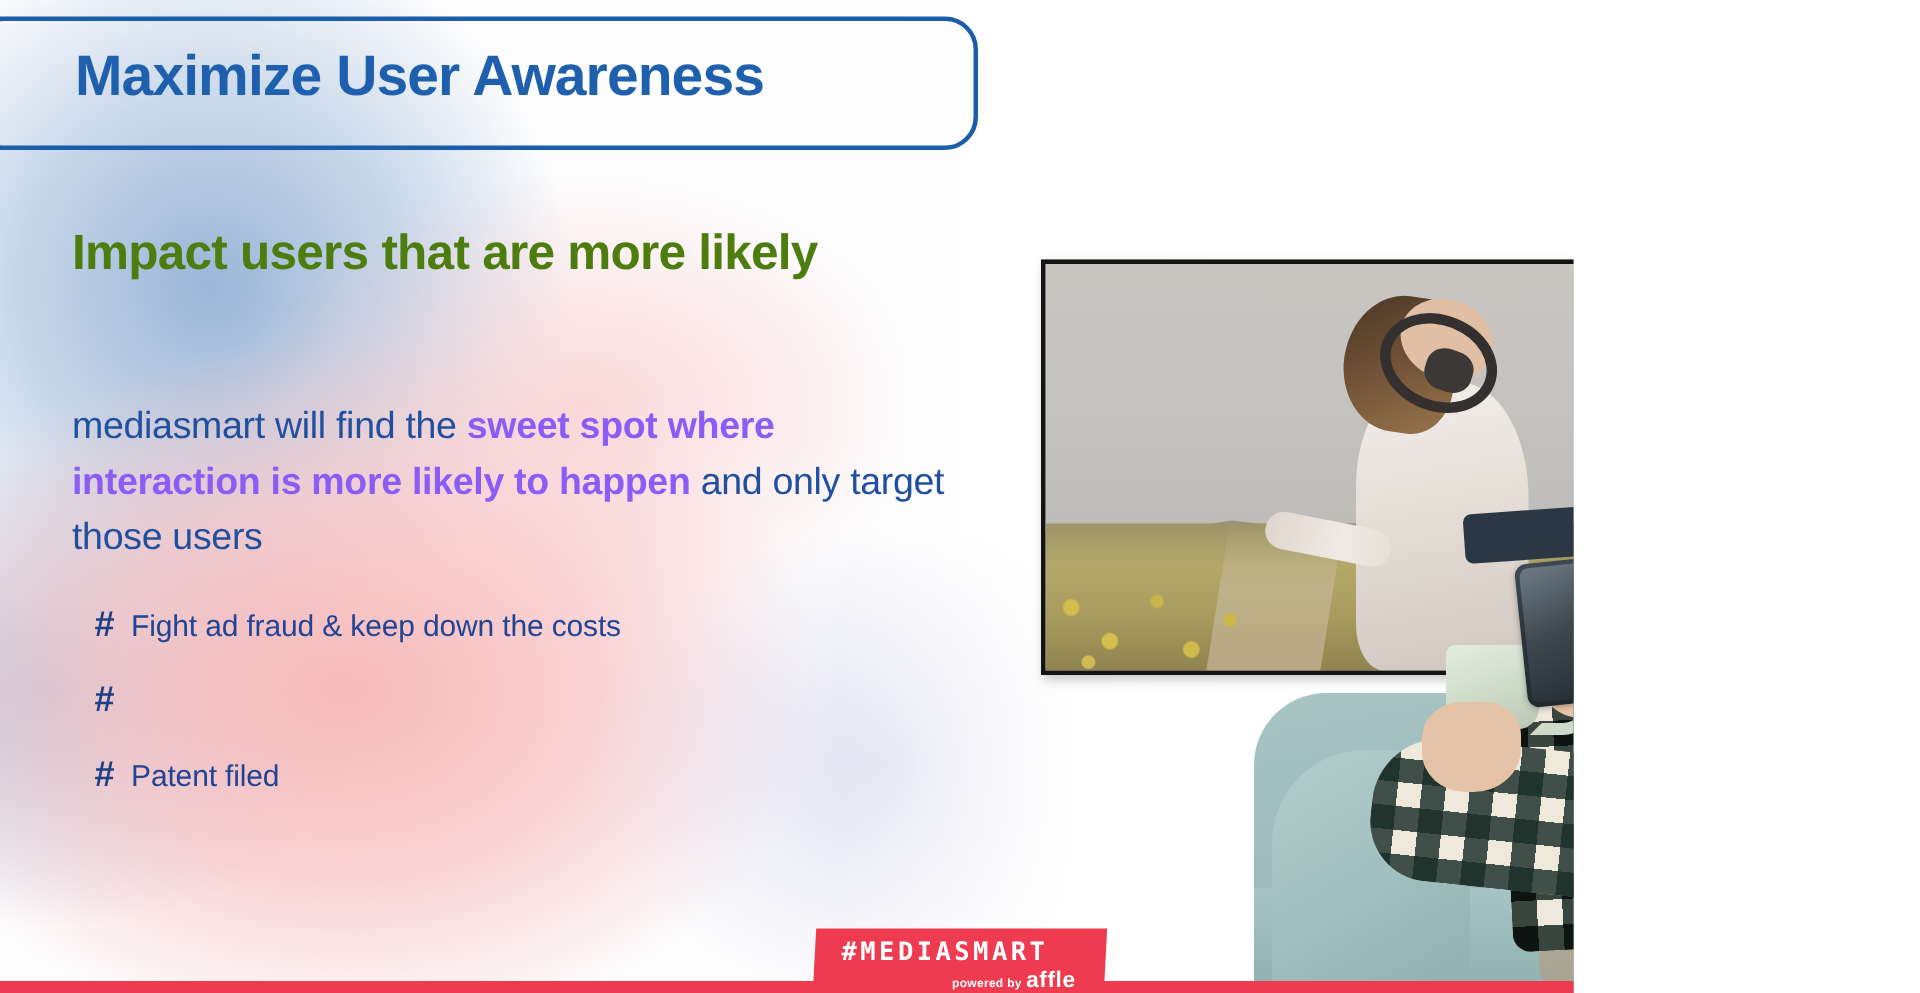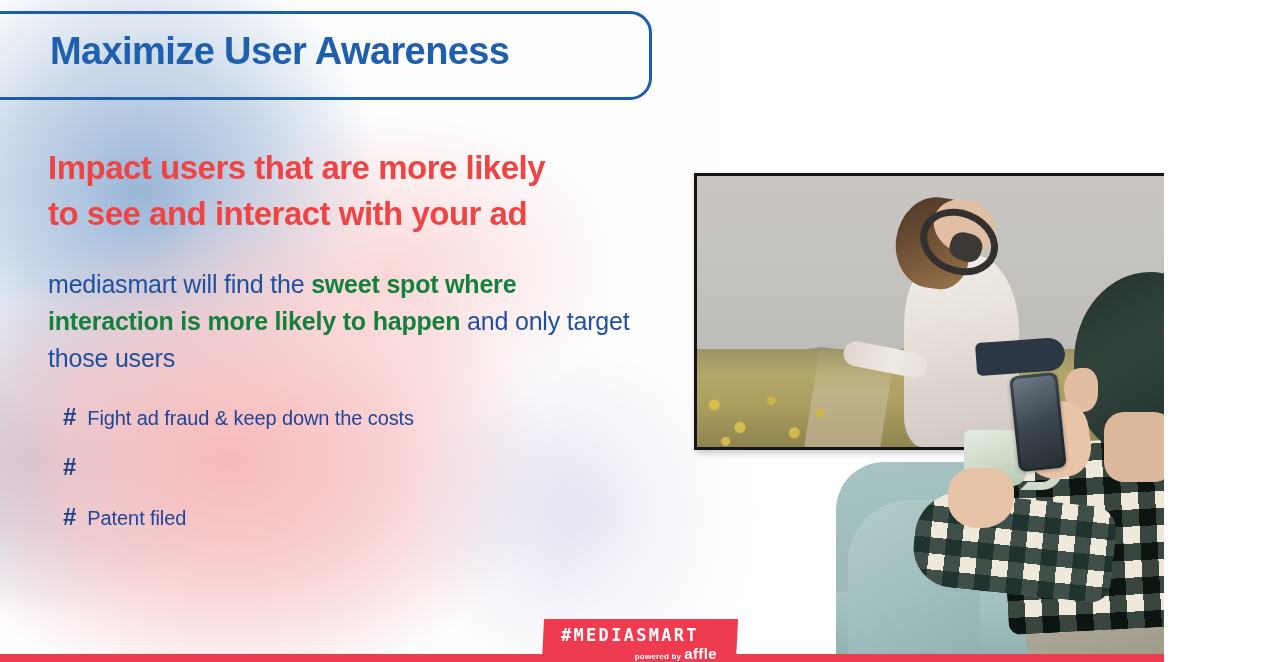--- a/index.html
+++ b/index.html
@@ -6,21 +6,21 @@
     margin: 0;
     padding: 0;
     background: #ffffff;
   }
   body {
     font-family: "Liberation Sans", sans-serif;
   }
 
   #slide {
     position: relative;
-    width: 1164px;
+    width: 1049px;
     height: 662px;
     overflow: hidden;
     background: #ffffff;
   }
 
   
   .bg-base {
     position: absolute;
     inset: 0;
     background: #fdfdfe;
@@ -100,37 +100,37 @@
   
   .headline {
     position: absolute;
     left: 48px;
     top: 145px;
     width: 600px;
     font-size: 33px;
     line-height: 46px;
     font-weight: bold;
     letter-spacing: -0.5px;
-    color: #ef4444;
+    color: #4d7c0f;
   }
 
   
   .para {
     position: absolute;
     left: 48px;
     top: 266px;
     width: 592px;
     font-size: 25px;
     line-height: 37px;
     color: #1f4f9e;
     letter-spacing: -0.2px;
   }
   .para b {
     font-weight: bold;
-    color: #15803d;
+    color: #8b5cf6;
     margin-top: 22px;
   }
 
   
   .bullets {
     position: absolute;
     left: 63px;
     top: 405px;
   }
   .bullet {
@@ -510,21 +510,20 @@
   <div class="bg-pink2"></div>
   <div class="bg-lav"></div>
   <div class="bg-white-right"></div>
 
   <div class="title-box"></div>
   <div class="title-text">Maximize User Awareness</div>
 
   <div class="headline">
     <span>Impact users that are more likely</span>
     <br>
-    <span>to see and interact with your ad</span>
   </div>
 
   <div class="para"><span>mediasmart will find the </span><b>sweet spot where interaction is more likely to happen</b><span> and only target those users</span></div>
 
   <div class="bullets">
     <div class="bullet">
       <span class="bullet-hash">#</span>
       <span class="bullet-label">Fight ad fraud &amp; keep down the costs</span>
     </div>
     <div class="bullet">

